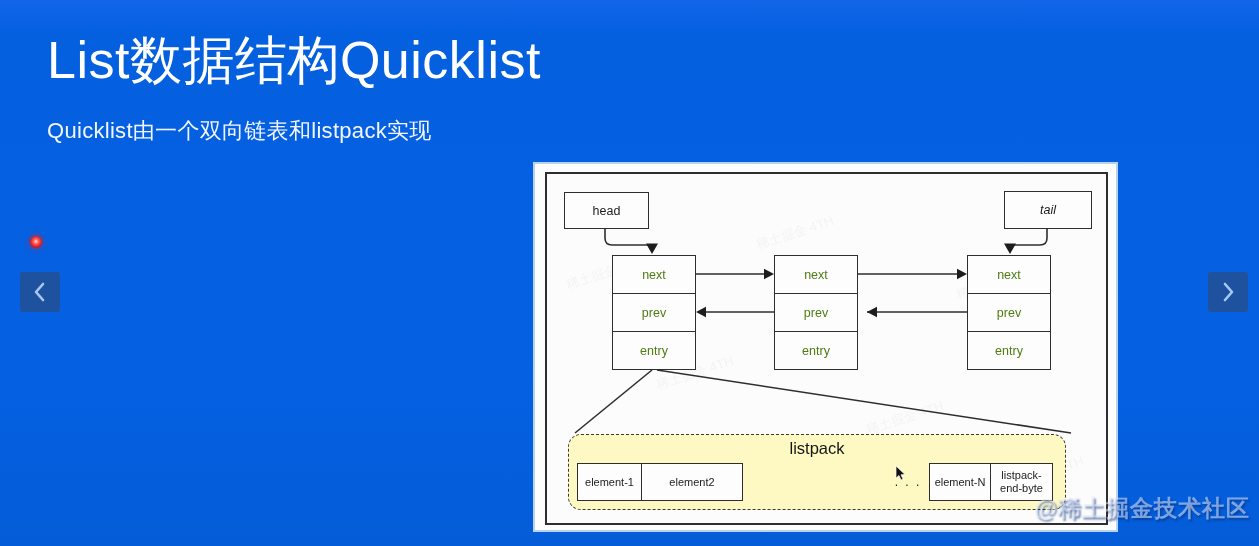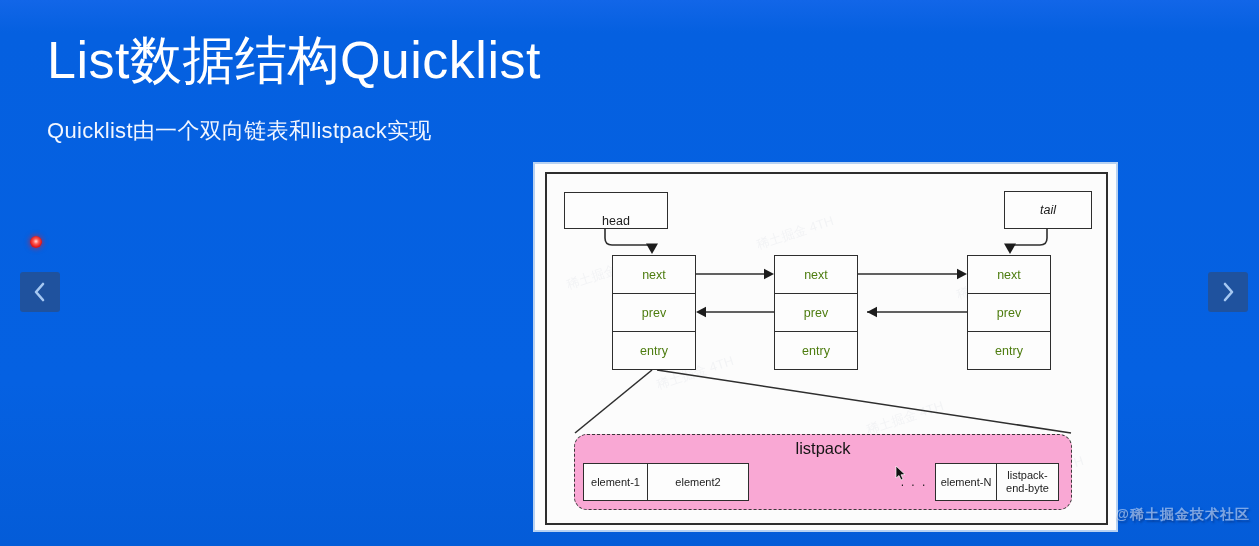--- a/index.html
+++ b/index.html
@@ -59,42 +59,42 @@
     color: rgba(120,130,150,0.07); font-size: 13px; white-space: nowrap;
   }
   .panel-noise span { position: absolute; transform: rotate(-18deg); }
 
   .dbox { 
     position: absolute; background: #fdfdfd;
     border: 1.6px solid #2e2e2e;
     display: flex; align-items: center; justify-content: center;
     font-size: 12.5px; color: #1c1c1c;
   }
-  .head-box { left: 29px; top: 28px; width: 104px; height: 37px; align-items: flex-end; }
+  .head-box { left: 29px; top: 28px; width: 85px; height: 37px; }
   .tail-box { left: 469px; top: 27px; width: 88px; height: 38px; font-style: italic; }
 
   .node {
     position: absolute; top: 91px; width: 84px; height: 115px;
     border: 1.6px solid #2e2e2e; background: #fdfdfd;
     display: flex; flex-direction: column;
   }
   .node .row {
     flex: 1; display: flex; align-items: center; justify-content: center;
     font-size: 12.5px; color: #4d7c0f;
   }
   .node .row + .row { border-top: 1.6px solid #2e2e2e; }
   .node.n1 { left: 77px; }
   .node.n2 { left: 239px; }
   .node.n3 { left: 432px; }
 
   
   .listpack-box {
-    position: absolute; left: 39px; top: 270px; width: 498px; height: 76px;
+    position: absolute; left: 33px; top: 270px; width: 498px; height: 76px;
     border: 1.6px dashed #3a3a3a; border-radius: 13px;
-    background: #f9a8d4;
+    background: #fef9c3;
   }
   .listpack-title {
     position: absolute; left: 0; right: 0; top: 4px;
     text-align: center; font-size: 16.5px; color: #151515;
   }
   .lp-cells {
     position: absolute; left: 8px; top: 28px; height: 38px;
     display: flex; align-items: stretch;
   }
   .lp-cell {
@@ -111,21 +111,21 @@
   }
   .lp-cells.right { left: 360px; }
 
   .arrows-overlay { position: absolute; left: 0; top: 0; width: 585px; height: 370px; pointer-events: none; }
 
   .mouse-cursor { position: absolute; left: 360px; top: 302px; pointer-events: none; }
 
   
   .watermark {
     position: absolute; right: 9px; bottom: 22px;
-    font-size: 14px; font-weight: 600; letter-spacing: 1px;
+    font-size: 23px; font-weight: 600; letter-spacing: 1px;
     color: rgba(225, 234, 250, 0.55);
     text-shadow: 1.5px 2px 2px rgba(8, 45, 120, 0.55);
     white-space: nowrap;
   }
 </style>
 </head>
 <body>
 
 <h1 class="slide-title">List数据结构Quicklist</h1>
 <div class="slide-subtitle">Quicklist由一个双向链表和listpack实现</div>

